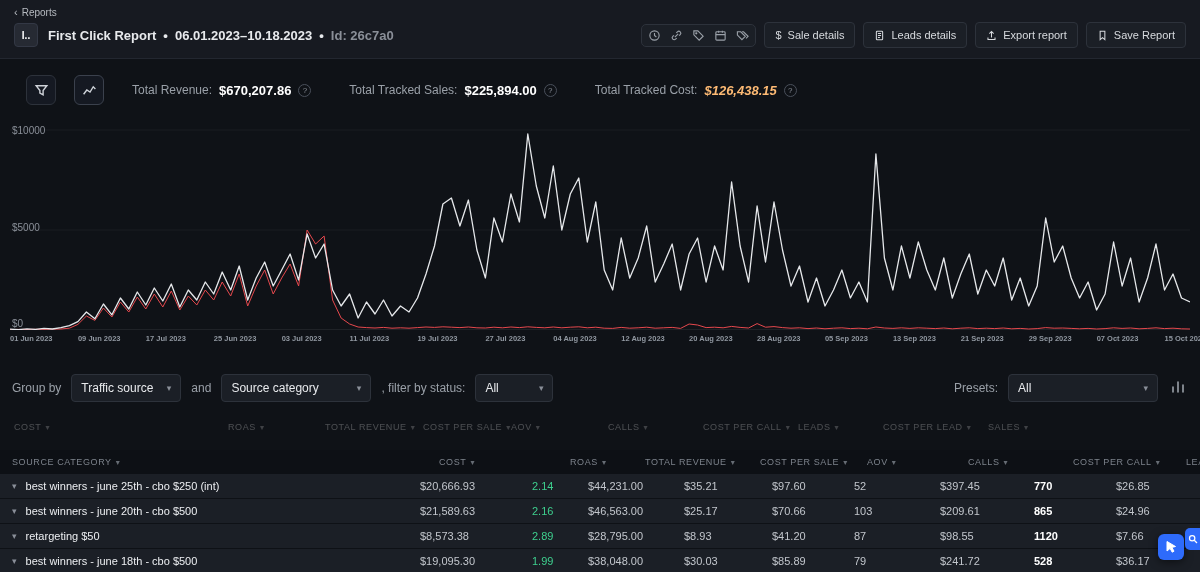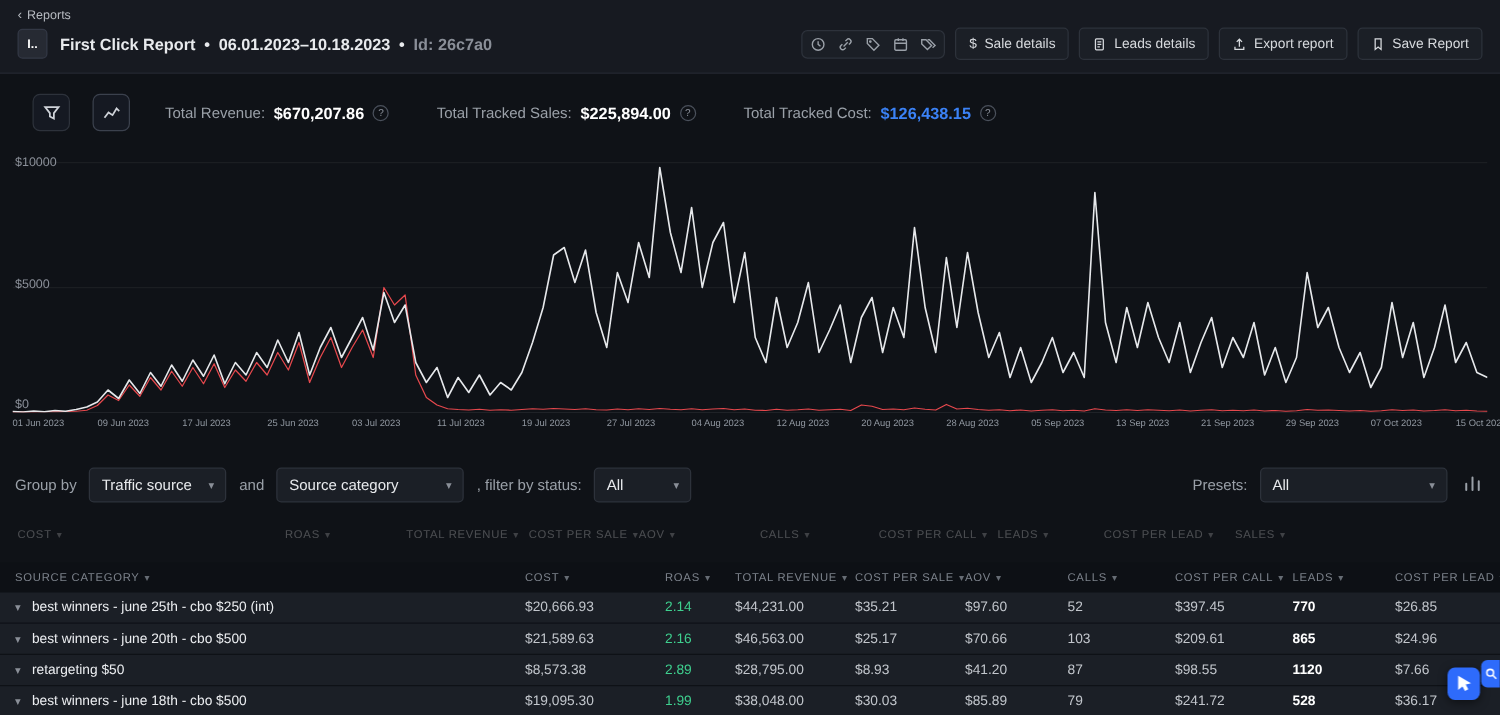--- a/index.html
+++ b/index.html
@@ -29,29 +29,29 @@
   
   .stats-row { display:flex; align-items:center; gap:18px; padding:16px 12px 6px;margin-left:14px; }
   .sq-btn { width:30px; height:30px; border-radius:6px; background:#151922; border:1px solid #2d323b;
     display:flex; align-items:center; justify-content:center; cursor:pointer; }
   .sq-btn svg { width:15px; height:15px; stroke:#cfd3d9; fill:none; stroke-width:1.3; }
   .sq-btn.sel { border-color:#3b414d; }
   .stats { display:flex; align-items:center; gap:38px; margin-left:10px; }
   .stat { display:flex; align-items:center; gap:7px; font-size:12px; }
   .stat .lbl { color:#9aa0a8; }
   .stat .val { font-weight:bold; font-size:13px; color:#fff; }
-  .stat.red .val { color:#3b82f6; }
+  .stat.red .val { color:#fdba74;font-style:italic; }
   .qbadge { width:13px; height:13px; border-radius:50%; border:1px solid #4a505b; color:#8a8f98;
     font-size:8px; display:flex; align-items:center; justify-content:center; cursor:pointer; }
 
   
   .chart-wrap { position:relative; margin:14px 10px 0; height:205px; }
   .chart-wrap svg { position:absolute; left:0; top:0; width:100%; height:205px; }
   .ylab { position:absolute; left:2px; font-size:10px; color:#8a8f98; z-index:2; }
-  .xlabels { position:relative; height:14px; margin:4px 10px 0; }
+  .xlabels { position:relative; height:14px; margin:4px 10px 0;font-weight:bold; }
   .xlab { position:absolute; top:0; font-size:7.5px; color:#9097a0; white-space:nowrap; }
 
   
   .filters-row { display:flex; align-items:center; gap:10px; padding:26px 12px 14px; font-size:12px; color:#9aa0a8; }
   .selectbox { display:flex; align-items:center; justify-content:space-between; gap:10px; background:#1b1f26;
     border:1px solid #2d323b; border-radius:4px; padding:6px 9px; font-size:12px; color:#e8eaed;
     cursor:pointer; min-width:110px; }
   .selectbox .car { color:#8a8f98; font-size:9px; }
   .selectbox.w150 { min-width:150px; }
   .selectbox.w80 { min-width:78px; }
@@ -59,21 +59,21 @@
   .col-btn { background:none; border:none; cursor:pointer; padding:2px; }
   .col-btn svg { width:16px; height:16px; stroke:#9aa0a8; fill:none; stroke-width:1.6; stroke-linecap:round; }
 
   
   .ghost-header { display:grid; grid-template-columns:214px 97px 98px 88px 97px 95px 95px 85px 105px 100px auto;
     padding:0 0 0 14px; margin-top:2px; }
   .ghost-header .gh { font-size:9px; text-transform:uppercase; letter-spacing:.6px;
     color:rgba(255,255,255,.25); padding:4px 0; white-space:nowrap; cursor:pointer; }
   .gh .car, .th .car { font-size:8px; margin-left:4px; opacity:.8; }
   .grid { display:grid; grid-template-columns:408px 112px 56px 96px 88px 82px 86px 94px 82px 96px; }
-  .thead { background:#0d1015; margin-top:14px; }
+  .thead { background:#0d1015; margin-top:14px;gap:19px; }
   .th { font-size:9px; text-transform:uppercase; letter-spacing:.6px; color:#7d838c;
     padding:7px 0 7px 12px; white-space:nowrap; overflow:visible; cursor:pointer; }
   .trow { background:#1b1f26; border-bottom:1px solid #0e1116; cursor:pointer; }
   .td { font-size:11px; color:#c2c6cc; padding:6px 0 6px 12px; white-space:nowrap; overflow:hidden; }
   .td.name { color:#eceef1; display:flex; align-items:center; gap:9px; }
   .td.name .rchev { color:#8a8f98; font-size:9px; cursor:pointer; }
   .td.roas { color:#3ecf8e; }
   .td.leads { color:#ffffff; font-weight:bold; }
 
   

